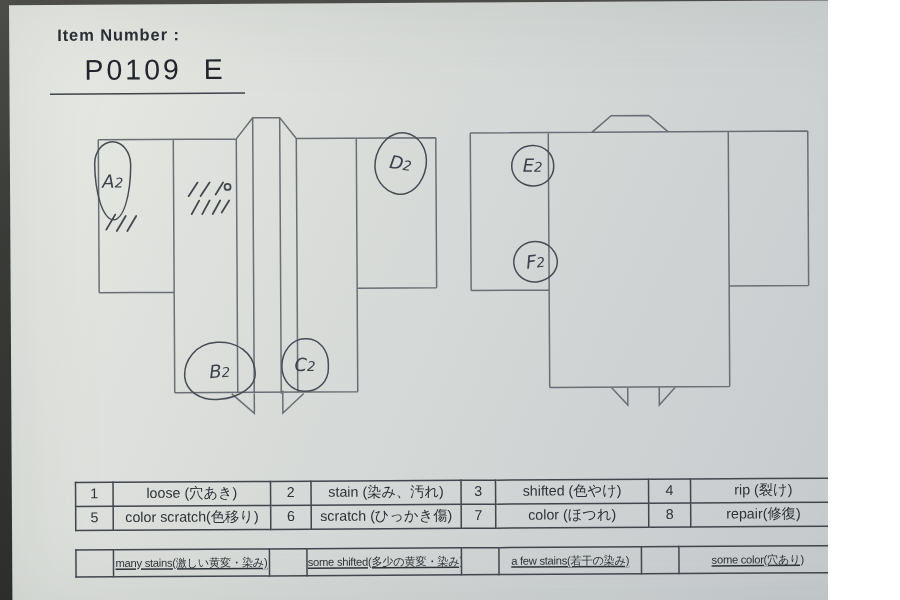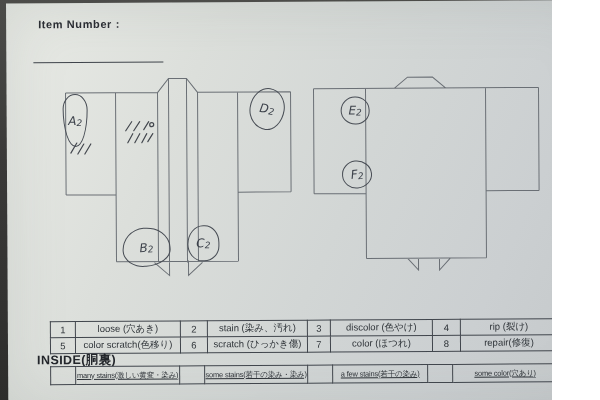--- a/index.html
+++ b/index.html
@@ -52,20 +52,21 @@
   .inside-title{left:35px;top:349px;font-size:12.5px;font-weight:bold;letter-spacing:.4px;color:#23262b;}
 </style>
 </head>
 <body>
 
 <div id="stage">
   <div id="paper">
     <div id="content">
 
       <div class="abs item-label">Item Number :</div>
+      <div class="abs item-value">P0109  E</div>
       <div class="abs item-underline"></div>
 
       <svg class="diagram" viewBox="0 0 600 400">
         <g>
           <path class="outline" d="M65,90 H157 M197,90 H290 M65,90 V192 M65,192 H115 M115,90 V259 M290,90 V190 M290,190 H237 M237,90 V259 M115,259 H237 M157,90 L168,76 H186 L197,90 M157,90 V259 M168,76 V260 M186,76 V260 M197,90 V259 M153,260 L168,273 V258 M201,260 L187,273 V258"></path>
         </g>
         <g>
           <path class="hand" d="M70,150 L76,140 M77,151 L83,141 M84,151 L90,141 M125,128 L131,119 M133,128 L139,119 M143,127 L148,119 M127,140 L132,131 M134,140 L139,131 M141,140 L146,131 M147,139 L152,131"></path>
           <circle class="hand" cx="151" cy="122" r="2"></circle>
         </g>
@@ -110,55 +111,54 @@
             <col style="width:28px">
             <col style="width:97px">
         </colgroup>
         <tbody>
             <tr>
           <td>1</td>
           <td>loose (穴あき)</td>
           <td>2</td>
           <td>stain (染み、汚れ)</td>
           <td>3</td>
-          <td>discolor (色やけ)</td>
+          <td>shifted (色やけ)</td>
           <td>4</td>
           <td>rip (裂け)</td>
         </tr>
         <tr>
           <td>5</td>
           <td>color scratch(色移り)</td>
           <td>6</td>
           <td>scratch (ひっかき傷)</td>
           <td>7</td>
           <td>color (ほつれ)</td>
           <td>8</td>
           <td>repair(修復)</td>
         </tr>
       </tbody>
         </table>
 
-      <div class="abs inside-title">INSIDE(胴裏)</div>
       <table class="sheet" id="inside-table">
         <colgroup>
           <col style="width:25px">
             <col style="width:104px">
             <col style="width:25px">
             <col style="width:103px">
           <col style="width:25px">
             <col style="width:95px">
             <col style="width:25px">
             <col style="width:105px">
         </colgroup>
         <tbody>
             <tr>
           <td></td>
           <td>many stains(激しい黄変・染み)</td>
           <td></td>
-          <td>some stains(若干の染み・染み)</td>
+          <td>some shifted(多少の黄変・染み)</td>
           <td></td>
           <td>a few stains(若干の染み)</td>
           <td></td>
           <td>some color(穴あり)</td>
         </tr>
       </tbody>
         </table>
 
     </div>
   </div>

